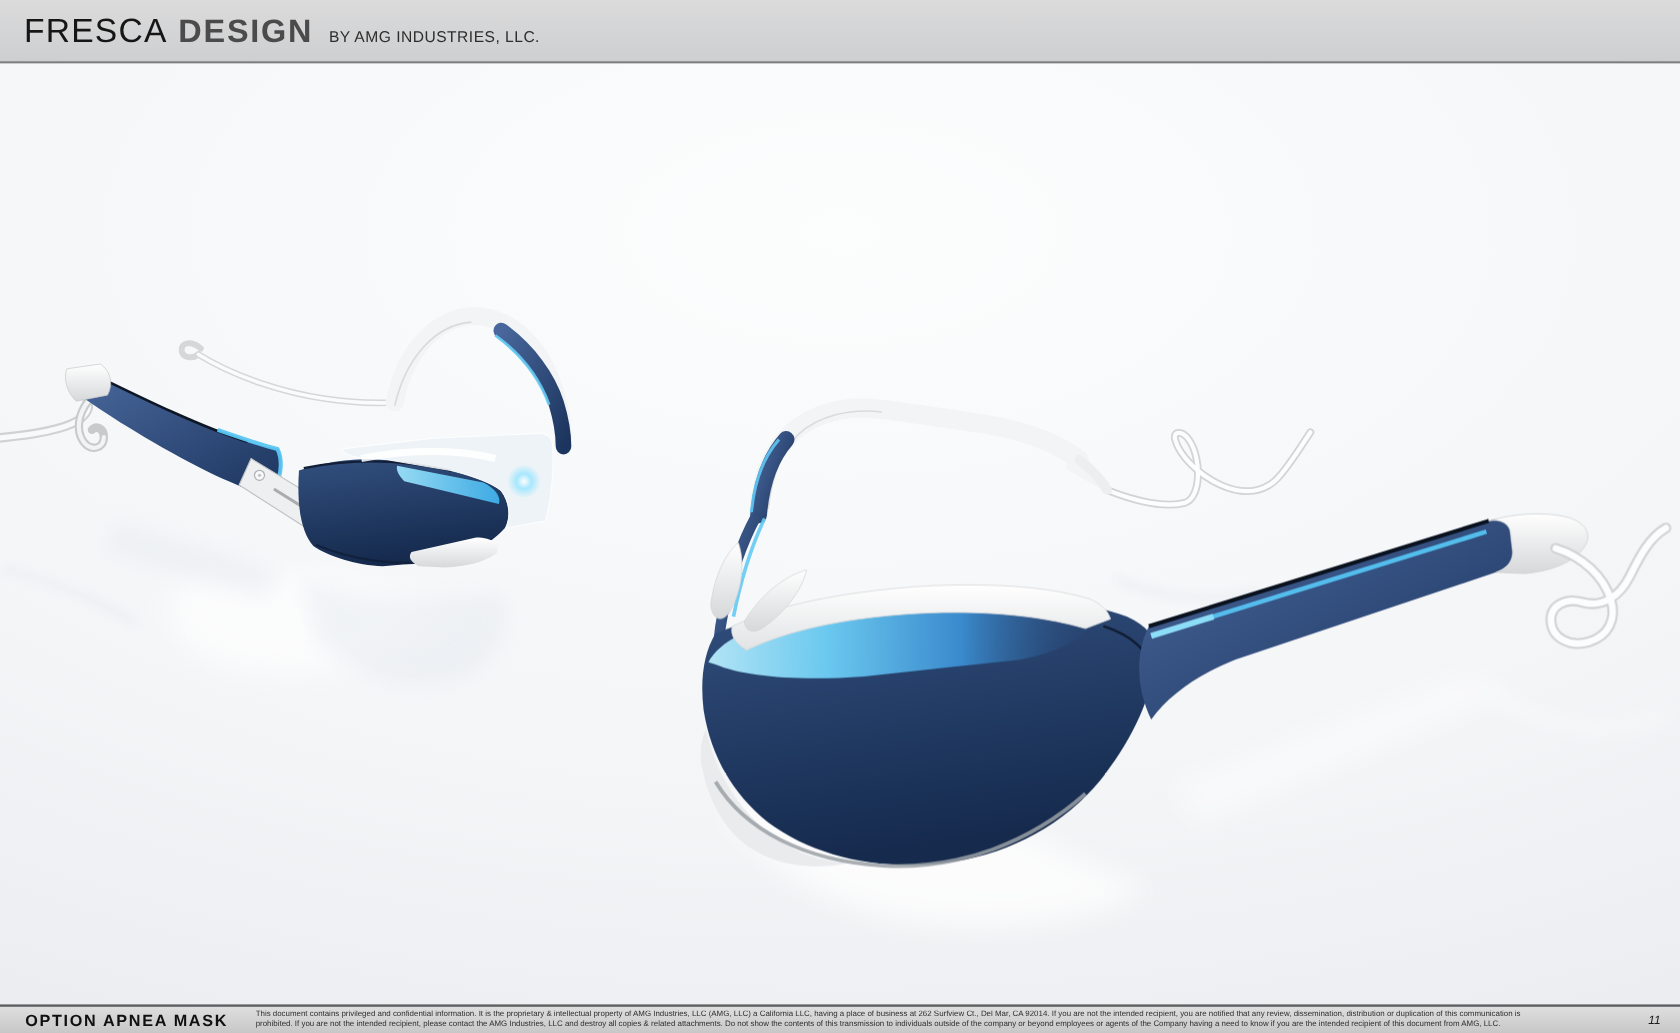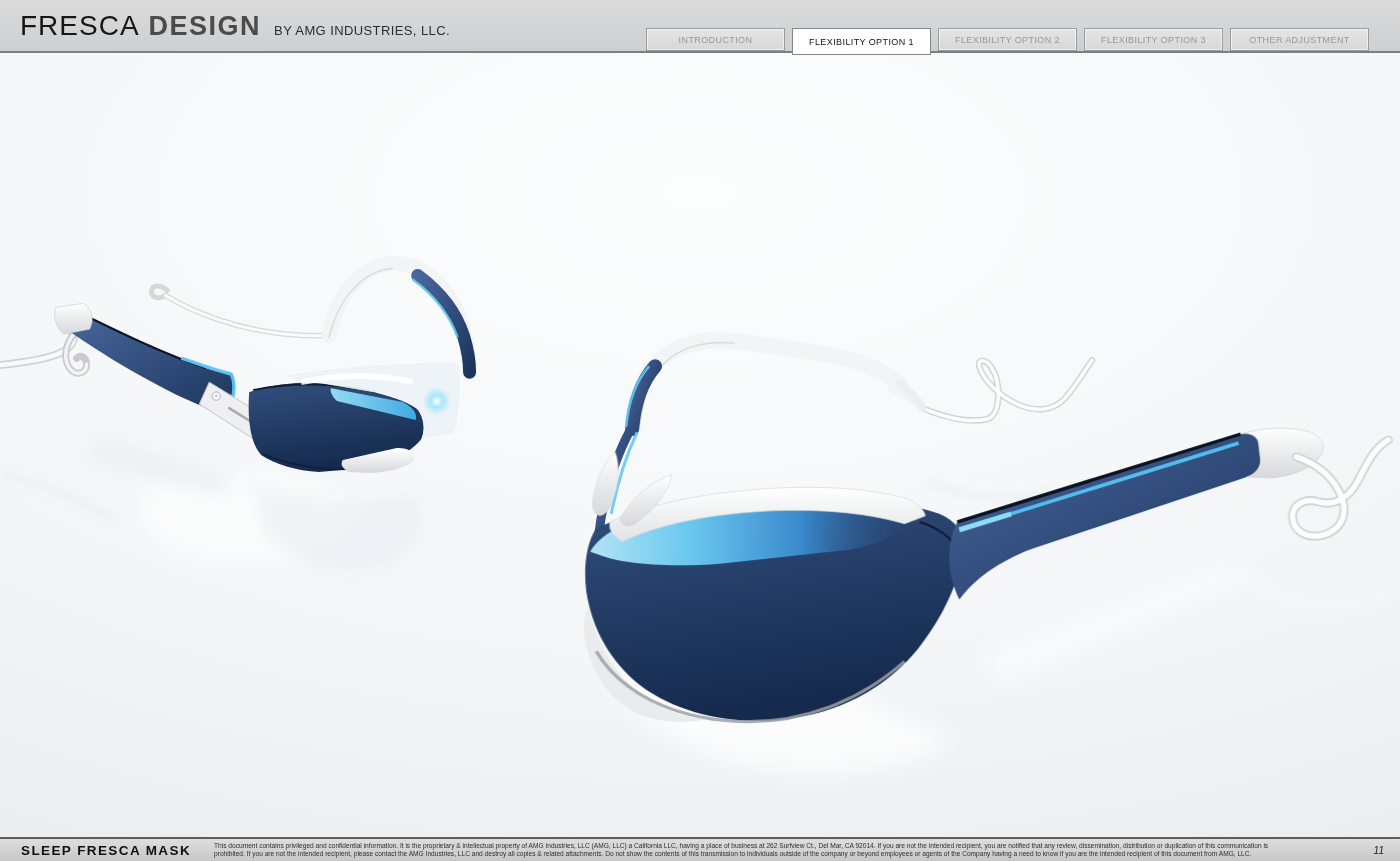--- a/index.html
+++ b/index.html
@@ -43,27 +43,20 @@
 <body>
 
 <div class="page">
 
   <header>
     <div class="logo">
       <span class="brand1">FRESCA</span>
       <span class="brand2">DESIGN</span>
       <span class="byline">BY AMG INDUSTRIES, LLC.</span>
     </div>
-    <nav class="tabs">
-      <div class="tab">INTRODUCTION</div>
-      <div class="tab active">FLEXIBILITY OPTION 1</div>
-      <div class="tab">FLEXIBILITY OPTION 2</div>
-      <div class="tab">FLEXIBILITY OPTION 3</div>
-      <div class="tab">OTHER ADJUSTMENT</div>
-    </nav>
   </header>
 
   <main>
     <svg width="1400" height="784" viewBox="0 0 1400 786">
       <defs>
         <linearGradient id="gNavyArm" x1="0" y1="0" x2="1" y2="1">
           <stop offset="0" stop-color="#49679c"></stop>
             <stop offset="1" stop-color="#1c355e"></stop>
         </linearGradient>
         <linearGradient id="gNavyBody" x1="0" y1="0" x2="0.25" y2="1">
@@ -215,21 +208,21 @@
 
         <g>
           <path d="M1298 405 C1320 412 1338 428 1344 448 C1349 464 1342 478 1326 483 C1310 488 1295 480 1294 466 C1293 453 1306 446 1320 450 C1338 455 1352 444 1360 428 C1368 412 1376 396 1390 388" stroke="#d0d2d4" stroke-width="9" fill="none" stroke-linecap="round"></path>
           <path d="M1298 405 C1320 412 1338 428 1344 448 C1349 464 1342 478 1326 483 C1310 488 1295 480 1294 466 C1293 453 1306 446 1320 450 C1338 455 1352 444 1360 428 C1368 412 1376 396 1390 388" stroke="#fcfdfe" stroke-width="5.5" fill="none" stroke-linecap="round"></path>
         </g>
       </g>
     </svg>
   </main>
 
   <footer>
-    <div class="ftitle">SLEEP FRESCA MASK</div>
+    <div class="ftitle">OPTION APNEA MASK</div>
     <div class="disc">
       <div class="dline">This document contains privileged and confidential information. It is the proprietary &amp; intellectual property of AMG Industries, LLC (AMG, LLC) a California LLC, having a place of business at 262 Surfview Ct., Del Mar, CA 92014. If you are not the intended recipient, you are notified that any review, dissemination, distribution or duplication of this communication is</div>
       <div class="dline">prohibited. If you are not the intended recipient, please contact the AMG Industries, LLC and destroy all copies &amp; related attachments. Do not show the contents of this transmission to individuals outside of the company or beyond employees or agents of the Company having a need to know if you are the intended recipient of this document from AMG, LLC.</div>
     </div>
     <div class="pagenum">11</div>
   </footer>
 
 </div>
 
 </body></html>

